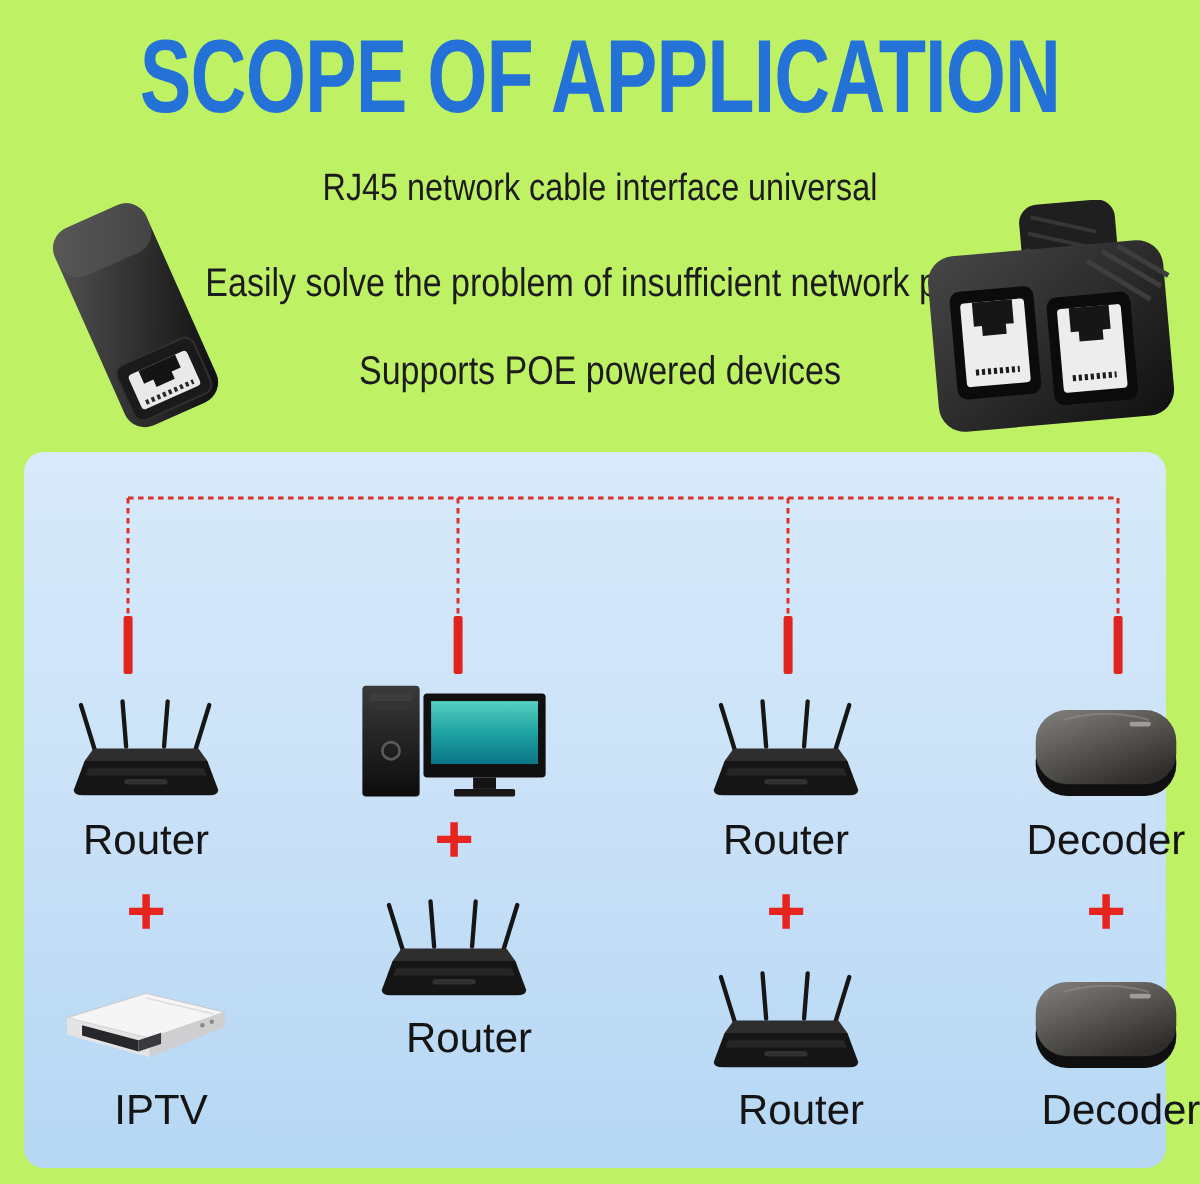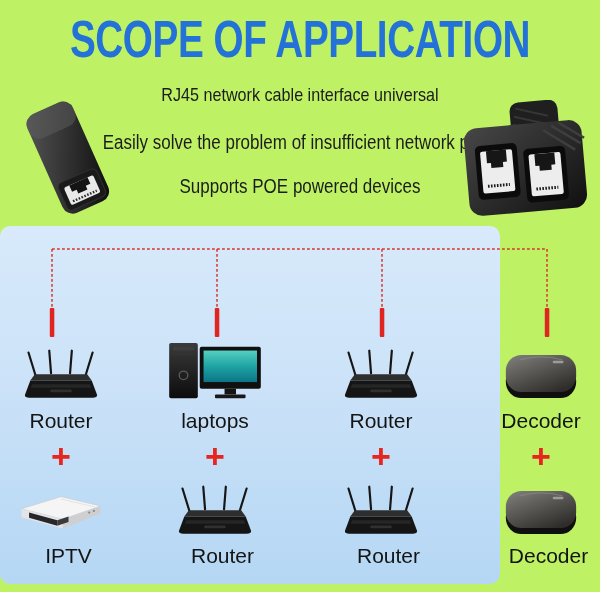--- a/index.html
+++ b/index.html
@@ -27,21 +27,21 @@
   }
   .sub1{top:84px;font-size:19px;}
   .sub2{top:131px;font-size:20px;}
   .sub3{top:175px;font-size:20px;}
 
   .product{position:absolute;}
   .product-left{left:12px;top:100px;width:112px;height:126px;}
   .product-right{left:450px;top:100px;width:150px;height:124px;}
 
   .panel{
-    position:absolute;left:0;top:226px;width:500px;height:358px;
+    position:absolute;left:12px;top:226px;width:571px;height:358px;
     background:linear-gradient(180deg,var(--panel-blue-top) 0%,#cbe2f8 45%,var(--panel-blue-bottom) 100%);
     border-radius:10px;
   }
   .connector{position:absolute;left:0;top:0;width:600px;height:120px;}
 
   .col{
     position:absolute;top:112px;width:140px;
     display:flex;flex-direction:column;align-items:center;
   }
   .col1{left:-9px;} .col2{left:145px;} .col3{left:311px;} .col4{left:471px;}
@@ -198,21 +198,20 @@
       </div>
       <div class="cell-label2">IPTV</div>
     </div>
 
     <div class="col col2">
       <div class="cell-device">
         <svg class="dev-svg" width="100" height="63" viewBox="0 0 104 66">
             <use href="#sym-pc"></use>
           </svg>
       </div>
-      <div class="cell-label">laptops</div>
       <div class="cell-plus">+</div>
       <div class="cell-device2">
         <svg class="dev-svg" width="76" height="56" viewBox="0 0 84 62">
             <use href="#sym-router"></use>
           </svg>
       </div>
       <div class="cell-label2">Router</div>
     </div>
 
     <div class="col col3">

